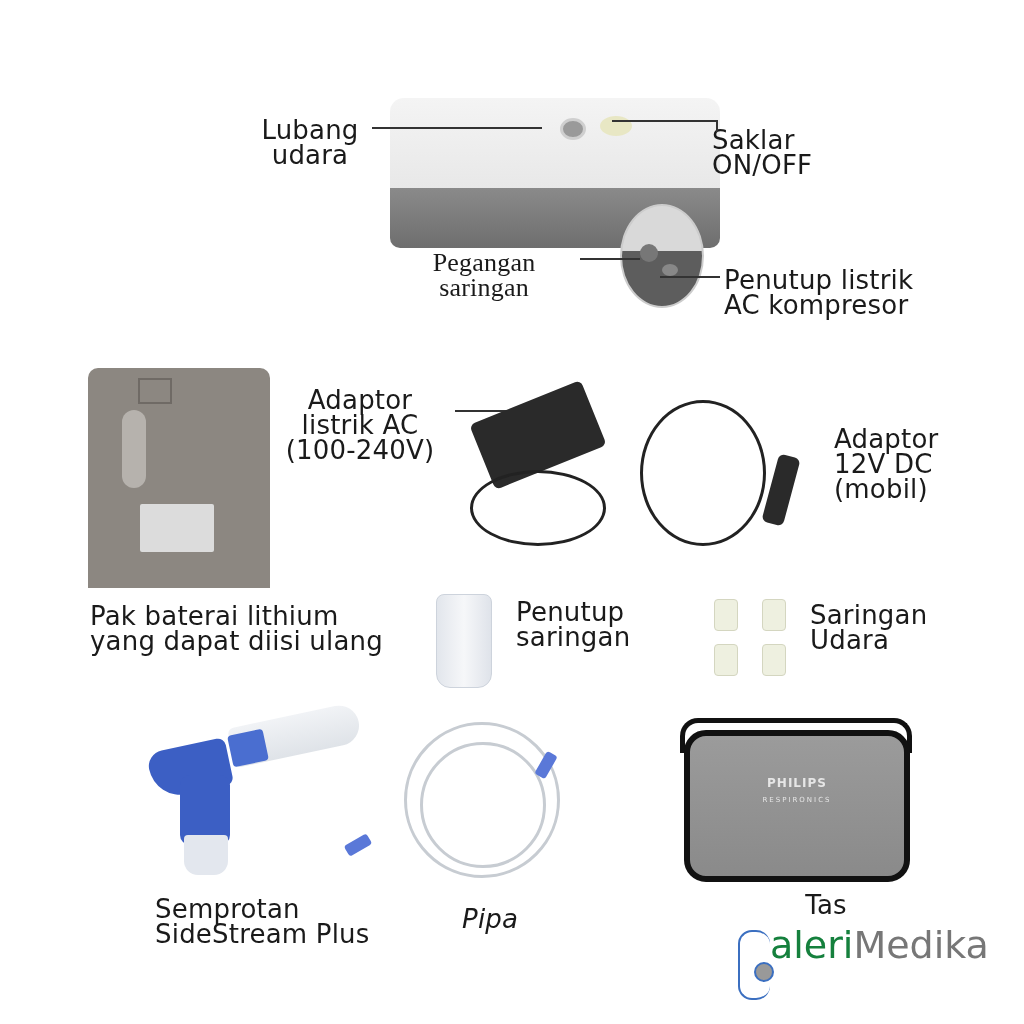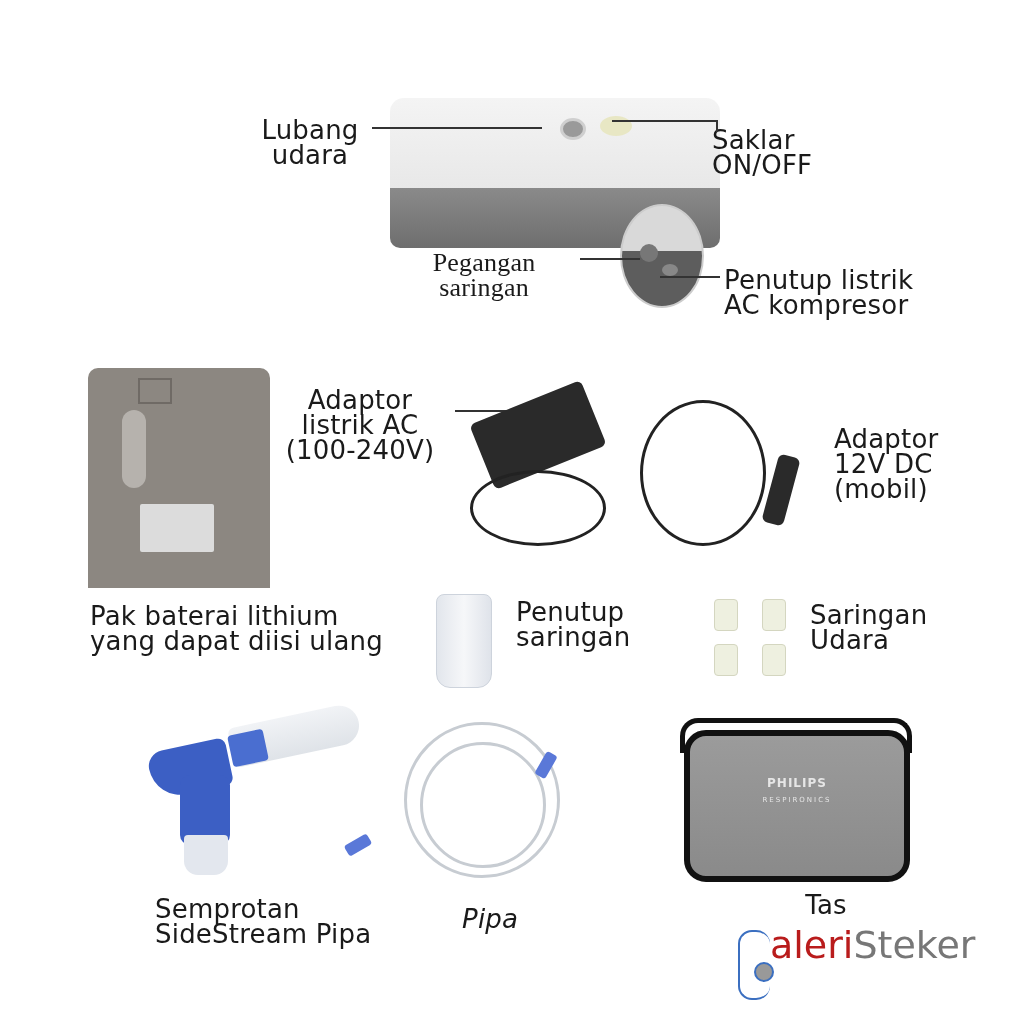--- a/index.html
+++ b/index.html
@@ -39,21 +39,21 @@
   
   .tube{position:absolute;border:3px solid #c7ccd2;border-radius:50%;}
   .connector{position:absolute;width:12px;height:26px;background:#5a78d8;border-radius:3px;}
   
   .bag{position:absolute;left:684px;top:730px;width:214px;height:140px;background:linear-gradient(#9b9b9b,#8a8a8a);border:6px solid #111;border-radius:22px;}
   .bag .brand1{position:absolute;left:0;right:0;top:40px;text-align:center;color:#e6e6e6;font-size:12px;font-weight:bold;letter-spacing:1px;}
   .bag .brand2{position:absolute;left:0;right:0;top:60px;text-align:center;color:#e6e6e6;font-size:7px;letter-spacing:2px;}
   .bag-strap{position:absolute;left:680px;top:718px;width:222px;height:30px;border:5px solid #111;border-bottom:none;border-radius:18px 18px 0 0;}
   
   .logo{position:absolute;left:740px;top:925px;font-size:38px;line-height:40px;}
-  .logo .g{color:#b91c1c;}
+  .logo .g{color:#15803d;}
   .logo .m{color:#777;}
   .stetho{position:absolute;left:738px;top:930px;width:30px;height:66px;border:2.5px solid #3b6fc0;border-radius:14px;border-right:none;}
   .stetho-disc{position:absolute;left:754px;top:962px;width:16px;height:16px;border-radius:50%;background:#999;border:2px solid #3b6fc0;}
 </style>
 </head>
 <body>
 
 <div class="item" style="left:390px;top:98px;width:330px;height:210px;">
   <div class="comp-top"></div>
   <div class="comp-bottom"></div>
@@ -113,32 +113,32 @@
 <div class="filter" style="left:762px;top:644px;"></div>
 <div class="lbl" style="left:810px;top:603px;width:160px;">Saringan
 Udara</div>
 
 <div class="neb-mouth"></div>
 <div class="neb-handle"></div>
 <div class="neb-ring"></div>
 <div class="neb-body"></div>
 <div class="neb-cup"></div>
 <div class="lbl" style="left:155px;top:897px;width:260px;">Semprotan
-SideStream Pipa</div>
+SideStream Plus</div>
 
 <div class="tube" style="left:404px;top:722px;width:150px;height:150px;"></div>
 <div class="tube" style="left:420px;top:742px;width:120px;height:120px;"></div>
 <div class="connector" style="left:540px;top:752px;transform:rotate(30deg);"></div>
 <div class="connector" style="left:360px;top:832px;transform:rotate(60deg);left:352px;"></div>
 <div class="lbl" style="left:462px;top:907px;width:80px;font-style:italic;">Pipa</div>
 
 <div class="bag-strap"></div>
 <div class="bag">
   <div class="brand1">PHILIPS</div>
   <div class="brand2">RESPIRONICS</div>
 </div>
 <div class="lbl c" style="left:776px;top:893px;width:100px;">Tas</div>
 
 <div class="stetho"></div>
 <div class="stetho-disc"></div>
 <div class="logo">
-  <span style="display:inline-block;width:30px;"></span><span class="g">aleri</span><span class="m">Steker</span>
+  <span style="display:inline-block;width:30px;"></span><span class="g">aleri</span><span class="m">Medika</span>
 </div>
 
 </body></html>

